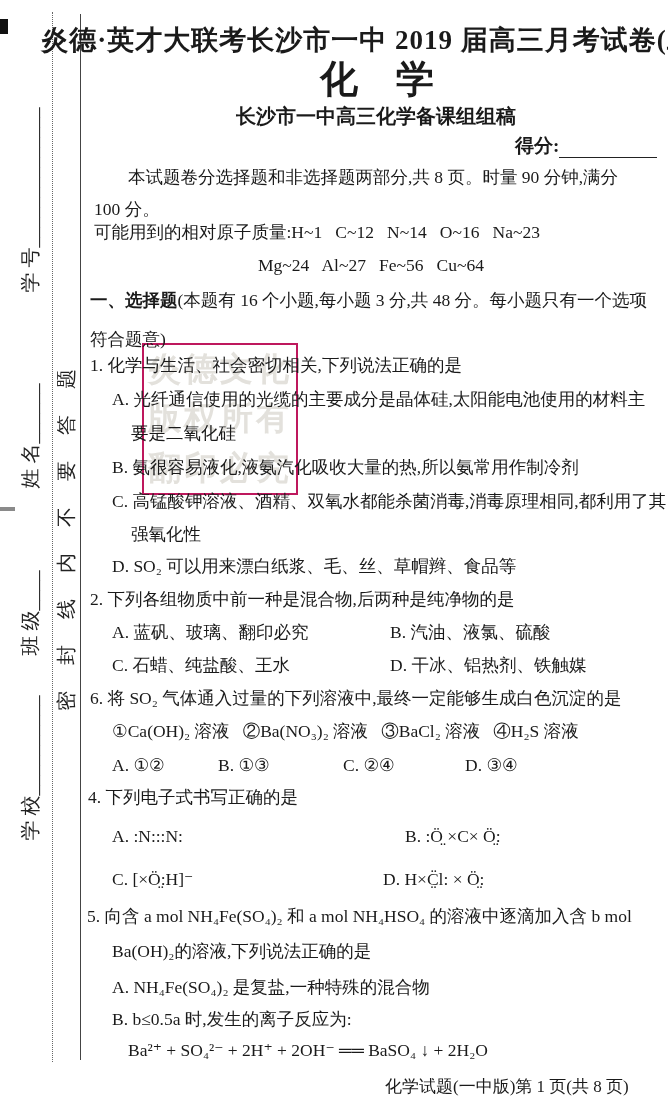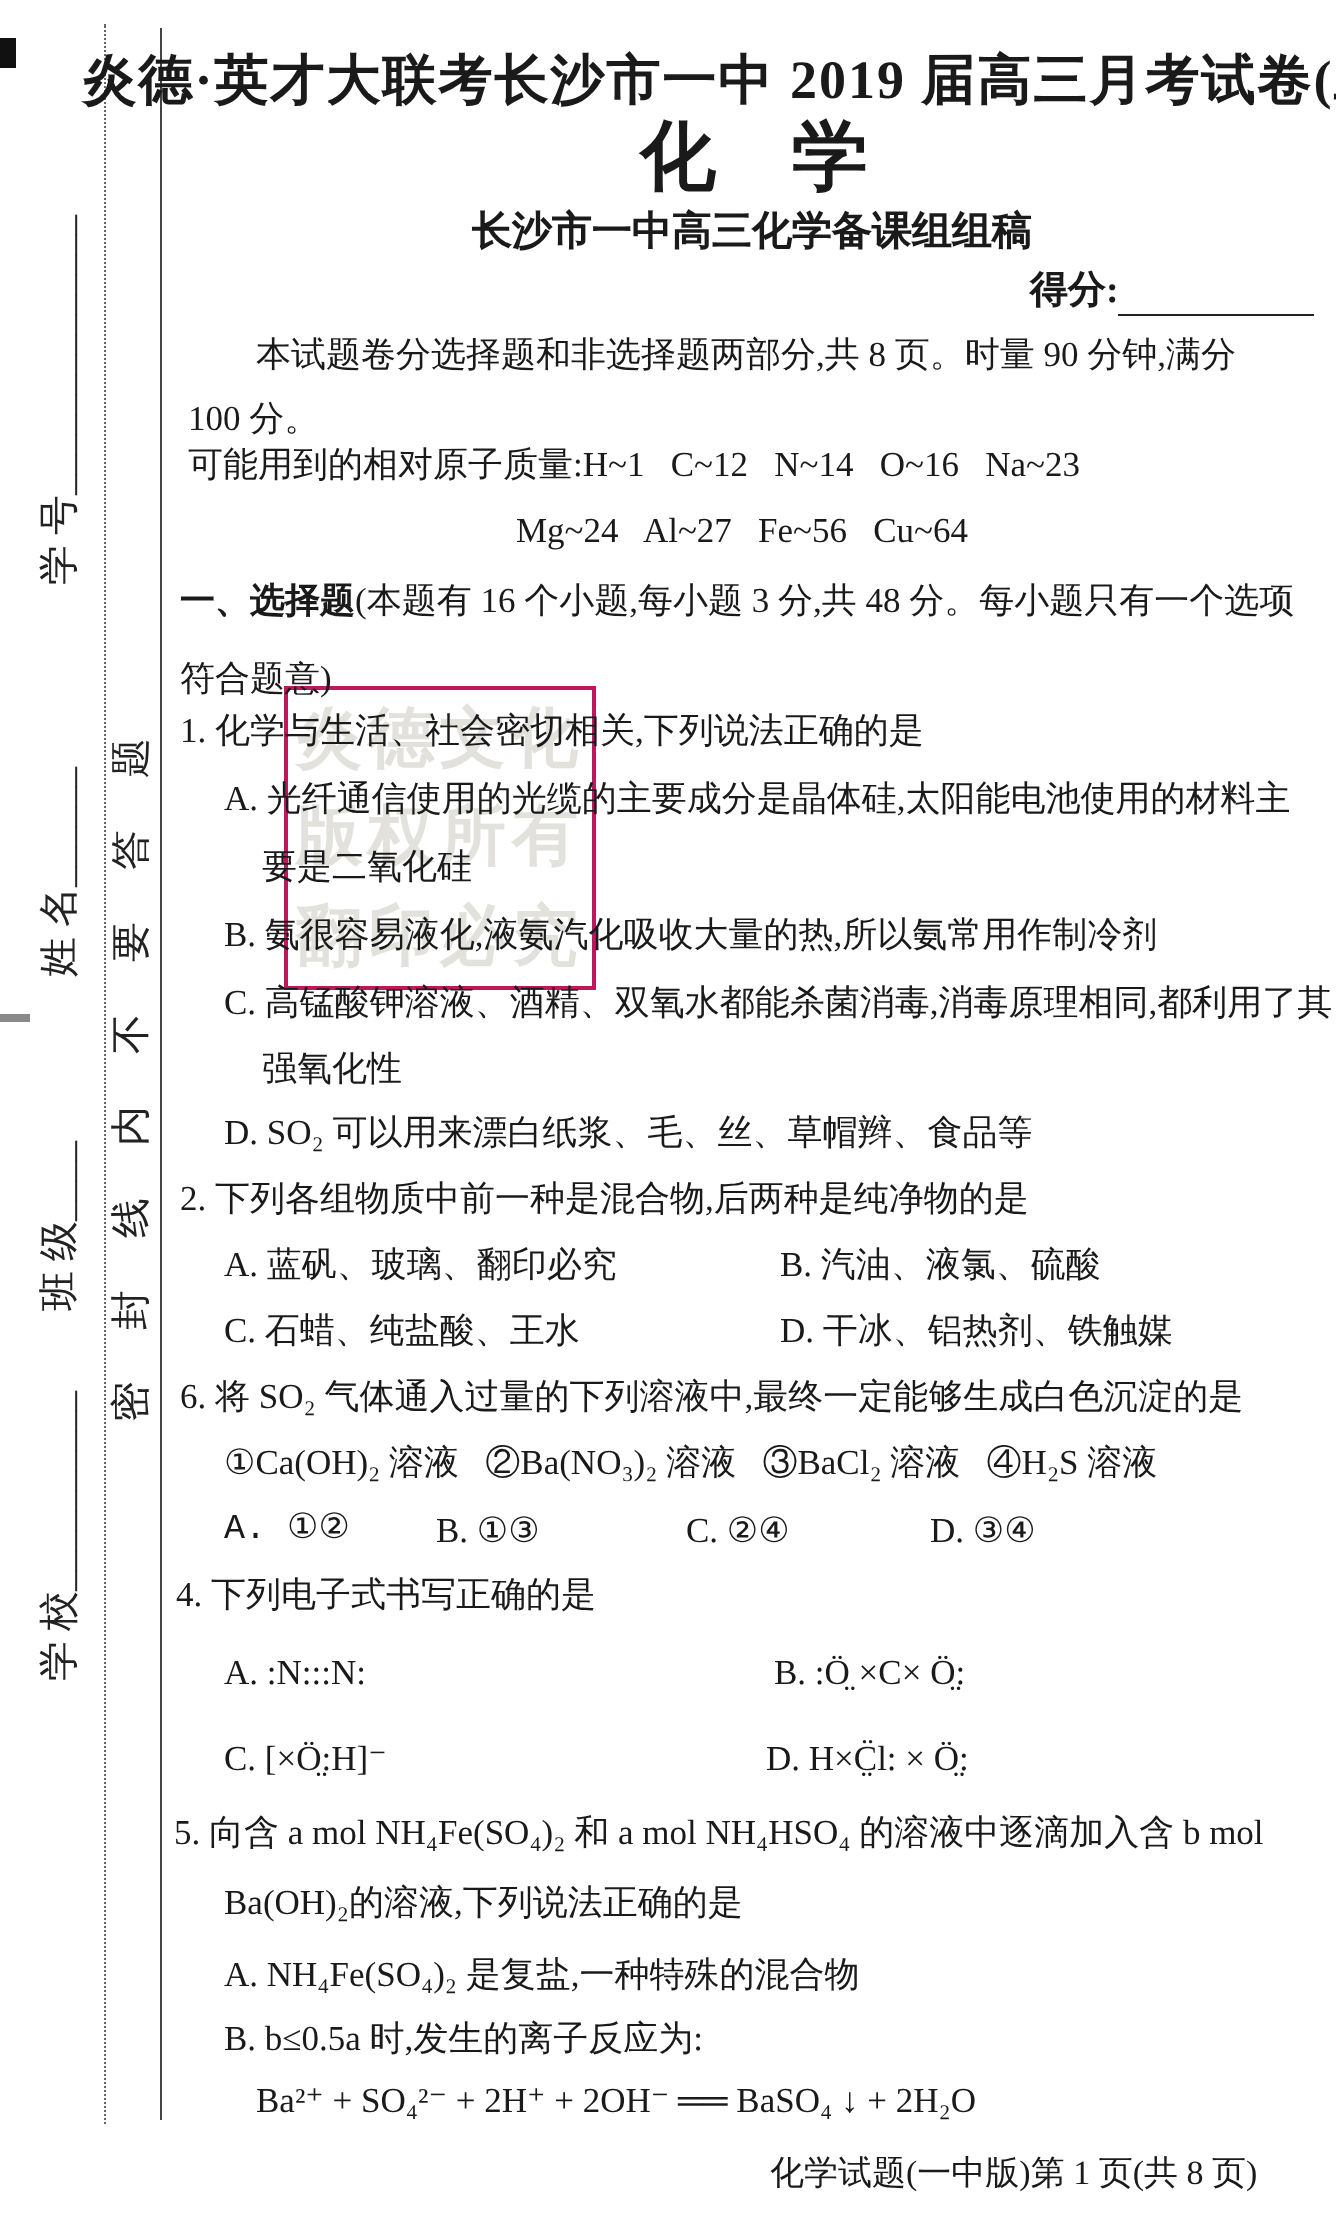--- a/index.html
+++ b/index.html
@@ -109,28 +109,28 @@
   <div class="ln" style="left:112px;top:556px;">D. SO₂ 可以用来漂白纸浆、毛、丝、草帽辫、食品等</div>
 
   <div class="ln" style="left:90px;top:589px;">2. 下列各组物质中前一种是混合物,后两种是纯净物的是</div>
   <div class="ln" style="left:112px;top:622px;">A. 蓝矾、玻璃、翻印必究</div>
   <div class="ln" style="left:390px;top:622px;">B. 汽油、液氯、硫酸</div>
   <div class="ln" style="left:112px;top:655px;">C. 石蜡、纯盐酸、王水</div>
   <div class="ln" style="left:390px;top:655px;">D. 干冰、铝热剂、铁触媒</div>
 
   <div class="ln" style="left:90px;top:688px;">6. 将 SO₂ 气体通入过量的下列溶液中,最终一定能够生成白色沉淀的是</div>
   <div class="ln" style="left:112px;top:721px;">①Ca(OH)₂ 溶液   ②Ba(NO₃)₂ 溶液   ③BaCl₂ 溶液   ④H₂S 溶液</div>
-  <div class="ln" style="left:112px;top:755px;font-family:Liberation Mono, monospace;">A. ①②</div>
+  <div class="ln" style="left:112px;top:755px;">A. ①②</div>
   <div class="ln" style="left:218px;top:755px;">B. ①③</div>
   <div class="ln" style="left:343px;top:755px;">C. ②④</div>
   <div class="ln" style="left:465px;top:755px;">D. ③④</div>
 
   <div class="ln" style="left:88px;top:787px;">4. 下列电子式书写正确的是</div>
   <div class="ln" style="left:112px;top:826px;">A. :N:::N:</div>
-  <div class="ln" style="left:387px;top:826px;">B. :Ö̤ ×C× Ö̤:</div>
+  <div class="ln" style="left:405px;top:826px;">B. :Ö̤ ×C× Ö̤:</div>
   <div class="ln" style="left:112px;top:869px;">C. [×Ö̤:H]⁻</div>
   <div class="ln" style="left:383px;top:869px;">D. H×C̤̈l: × Ö̤:</div>
 
   <div class="ln" style="left:87px;top:906px;">5. 向含 a mol NH₄Fe(SO₄)₂ 和 a mol NH₄HSO₄ 的溶液中逐滴加入含 b mol</div>
   <div class="ln" style="left:112px;top:941px;">Ba(OH)₂的溶液,下列说法正确的是</div>
   <div class="ln" style="left:112px;top:977px;">A. NH₄Fe(SO₄)₂ 是复盐,一种特殊的混合物</div>
   <div class="ln" style="left:112px;top:1009px;">B. b≤0.5a 时,发生的离子反应为:</div>
   <div class="ln" style="left:128px;top:1040px;">Ba²⁺ + SO₄²⁻ + 2H⁺ + 2OH⁻ ══ BaSO₄ ↓ + 2H₂O</div>
 
   <div class="ln footer" style="left:385px;top:1076px;">化学试题(一中版)第 1 页(共 8 页)</div>

